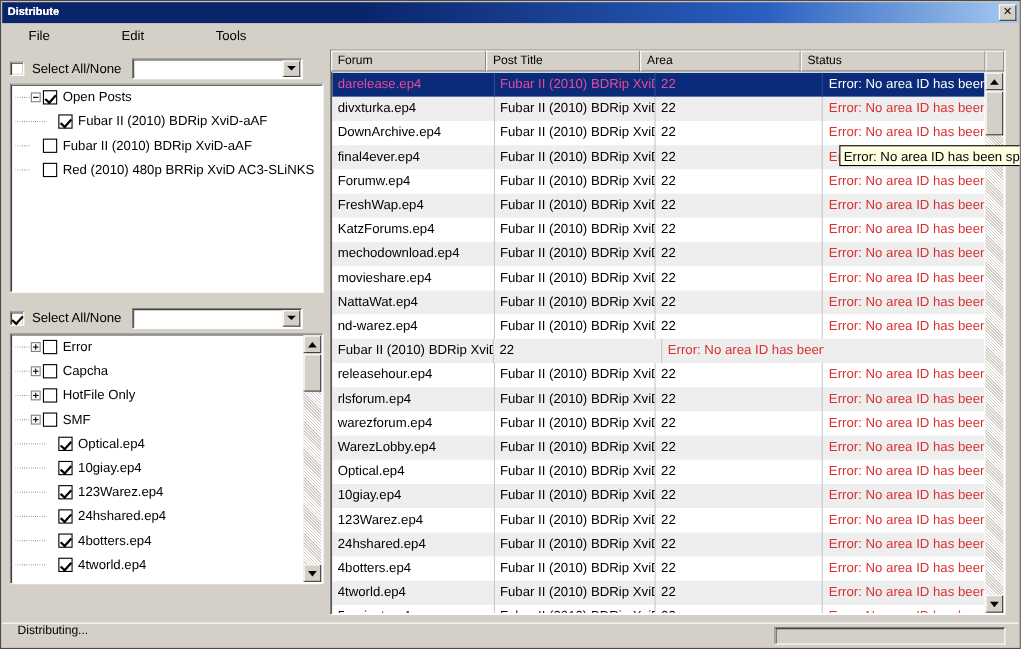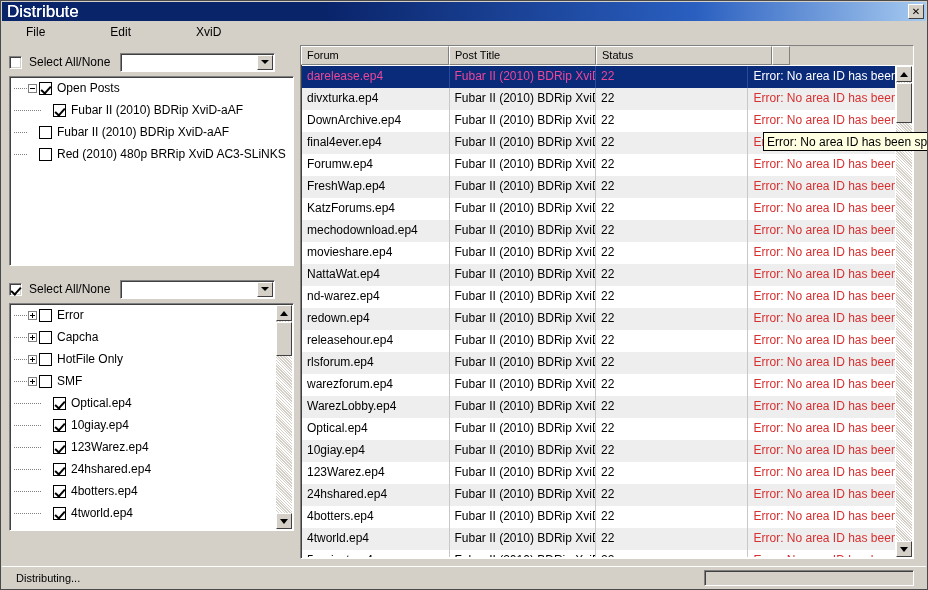--- a/index.html
+++ b/index.html
@@ -21,22 +21,22 @@
 
   
   #titlebar {
     position: absolute; left: 1px; top: 1px;
     width: 924px; height: 19px;
     background: linear-gradient(to right, #0a246a 0%, #0a246a 35%, #2a5fc0 75%, #a6caf0 100%);
     display: flex; align-items: center;
   }
   #titlebar .title {
     color: #ffffff;
-    font-weight: normal;
-    font-size: 17px;
+    font-weight: bold;
+    font-size: 10px;
     padding-left: 5px;
     letter-spacing: 0px;
     text-shadow: 0 0 0 #fff;
   }
   #close-btn {
     position: absolute; right: 2px; top: 2px;
     width: 16px; height: 15px;
     background: #d4d0c8;
     border: 1px solid #fff;
     border-right-color: #404040; border-bottom-color: #404040;
@@ -231,21 +231,21 @@
     white-space: nowrap; overflow: hidden;
     z-index: 50;
   }
 
   
   #statusbar {
     position: absolute; left: 1px; bottom: 1px;
     width: 924px; height: 22px;
     background: #d4d0c8;
     border-top: 1px solid #fff;
-    display: flex; align-items: center;
+    display: flex; align-items: flex-start;
   }
   #statusbar .stext { margin-left: 14px; font-size: 11px; color: #000; }
   #progress {
     position: absolute; right: 12px; top: 3px;
     width: 210px; height: 16px;
     background: #d4d0c8;
     border: 1px solid #808080;
     border-right-color: #fff; border-bottom-color: #fff;
     box-shadow: inset 1px 1px 0 #404040;
   }
@@ -256,21 +256,21 @@
 <div id="app">
 
   <div id="titlebar">
     <span class="title">Distribute</span>
     <div id="close-btn">✕</div>
   </div>
 
   <div id="menubar">
     <div class="menu-item">File</div>
     <div class="menu-item">Edit</div>
-    <div class="menu-item">XviD</div>
+    <div class="menu-item">Tools</div>
   </div>
 
   <div id="left-col">
 
     <div class="selrow">
       <div class="cb" id="top-cb"></div>
       <span class="lbl">Select All/None</span>
       <div class="combo">
         <div class="val" placeholder=""></div>
         <div class="arrow"></div>
@@ -390,20 +390,21 @@
         <div class="thumb" style="top:17px;height:34px;"></div>
         <div class="sbtn down"></div>
       </div>
     </div>
   </div>
 
   <div id="listview">
     <div id="lv-header">
       <div class="hc" style="width:148px">Forum</div>
       <div class="hc" style="width:147px">Post Title</div>
+      <div class="hc" style="width:153px">Area</div>
       <div class="hc" style="width:176px">Status</div>
       <div class="hc" style="width:18px;padding:0"></div>
     </div>
     <div id="lv-body">
         <div class="lvrow sel">
           <div class="cell c0">darelease.ep4</div>
           <div class="cell c1">Fubar II (2010) BDRip XviD-...</div>
           <div class="cell c2">22</div>
           <div class="cell c3 status">Error: No area ID has been ...</div>
         </div>
@@ -461,21 +462,20 @@
           <div class="cell c2">22</div>
           <div class="cell c3 status">Error: No area ID has been ...</div>
         </div>
         <div class="lvrow">
           <div class="cell c0">nd-warez.ep4</div>
           <div class="cell c1">Fubar II (2010) BDRip XviD-...</div>
           <div class="cell c2">22</div>
           <div class="cell c3 status">Error: No area ID has been ...</div>
         </div>
         <div class="lvrow alt">
-          <div class="cell c0">redown.ep4</div>
           <div class="cell c1">Fubar II (2010) BDRip XviD-...</div>
           <div class="cell c2">22</div>
           <div class="cell c3 status">Error: No area ID has been ...</div>
         </div>
         <div class="lvrow">
           <div class="cell c0">releasehour.ep4</div>
           <div class="cell c1">Fubar II (2010) BDRip XviD-...</div>
           <div class="cell c2">22</div>
           <div class="cell c3 status">Error: No area ID has been ...</div>
         </div>

